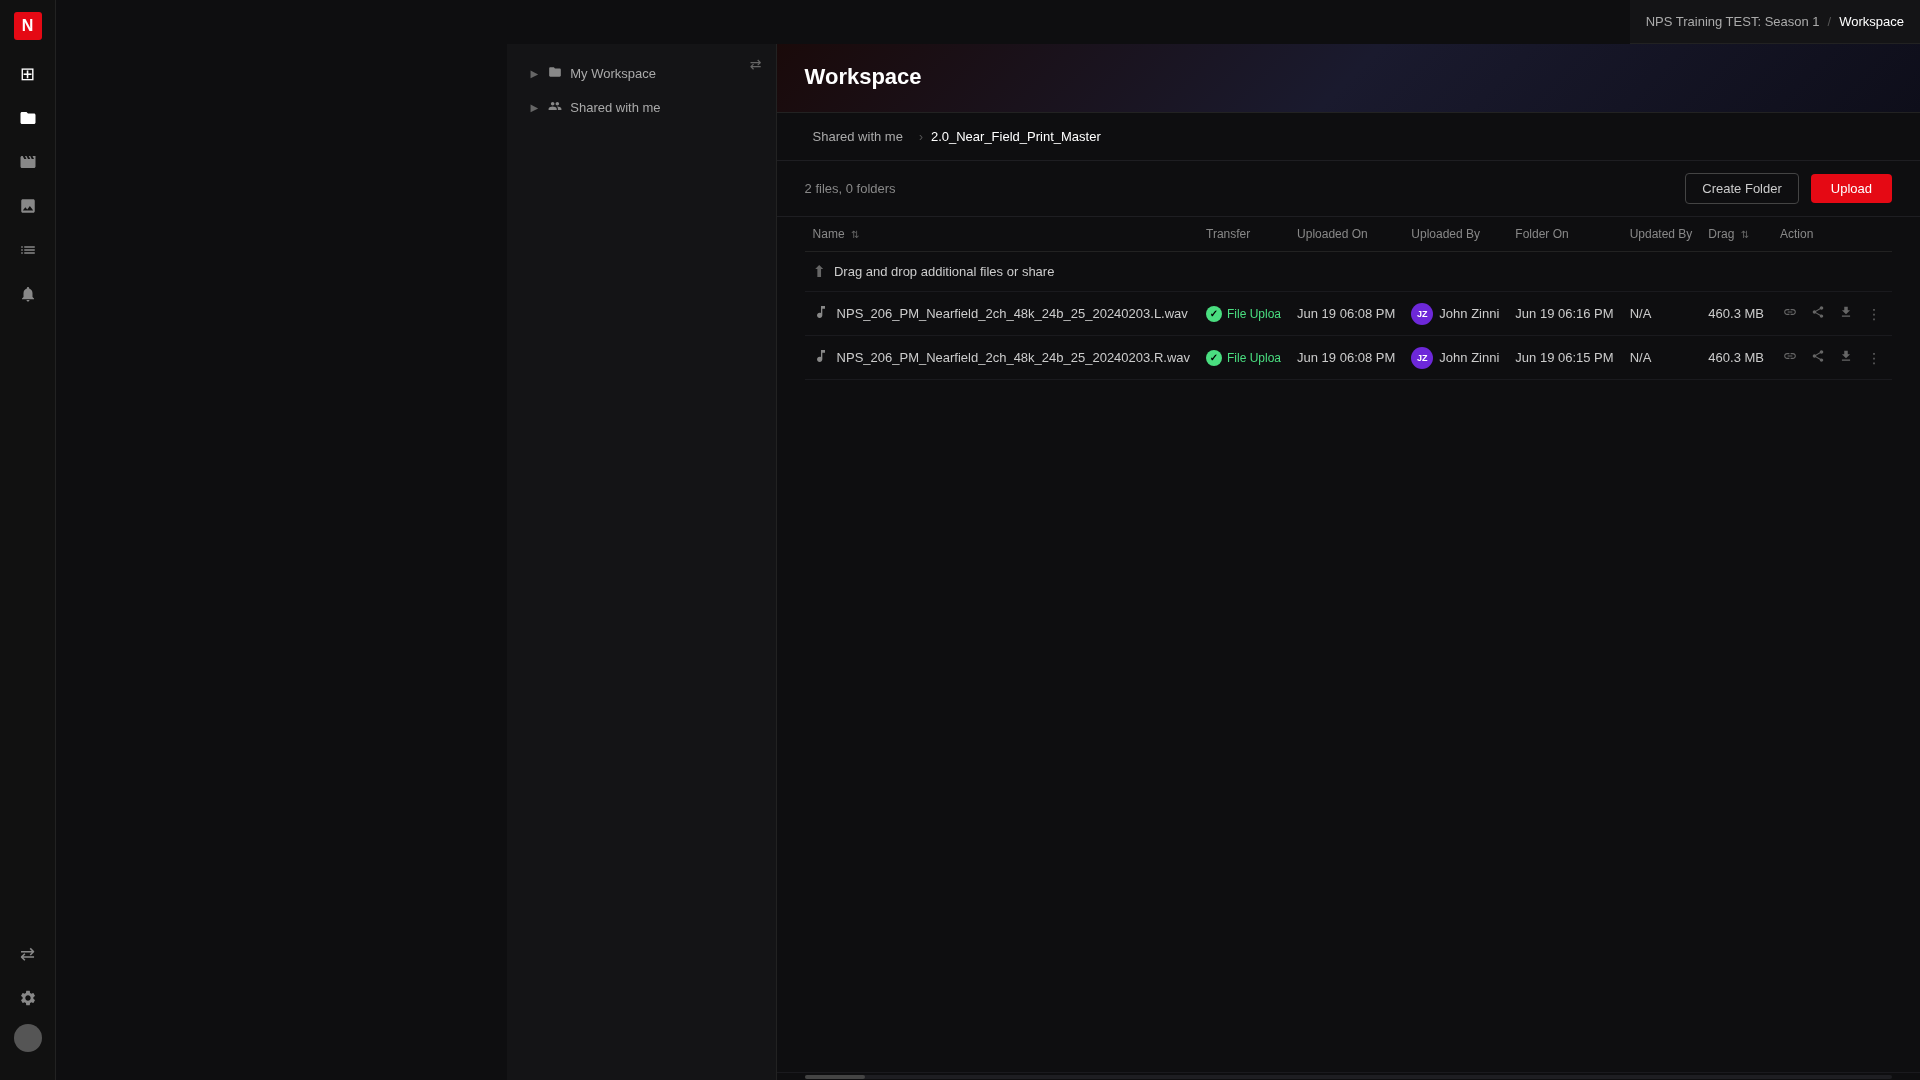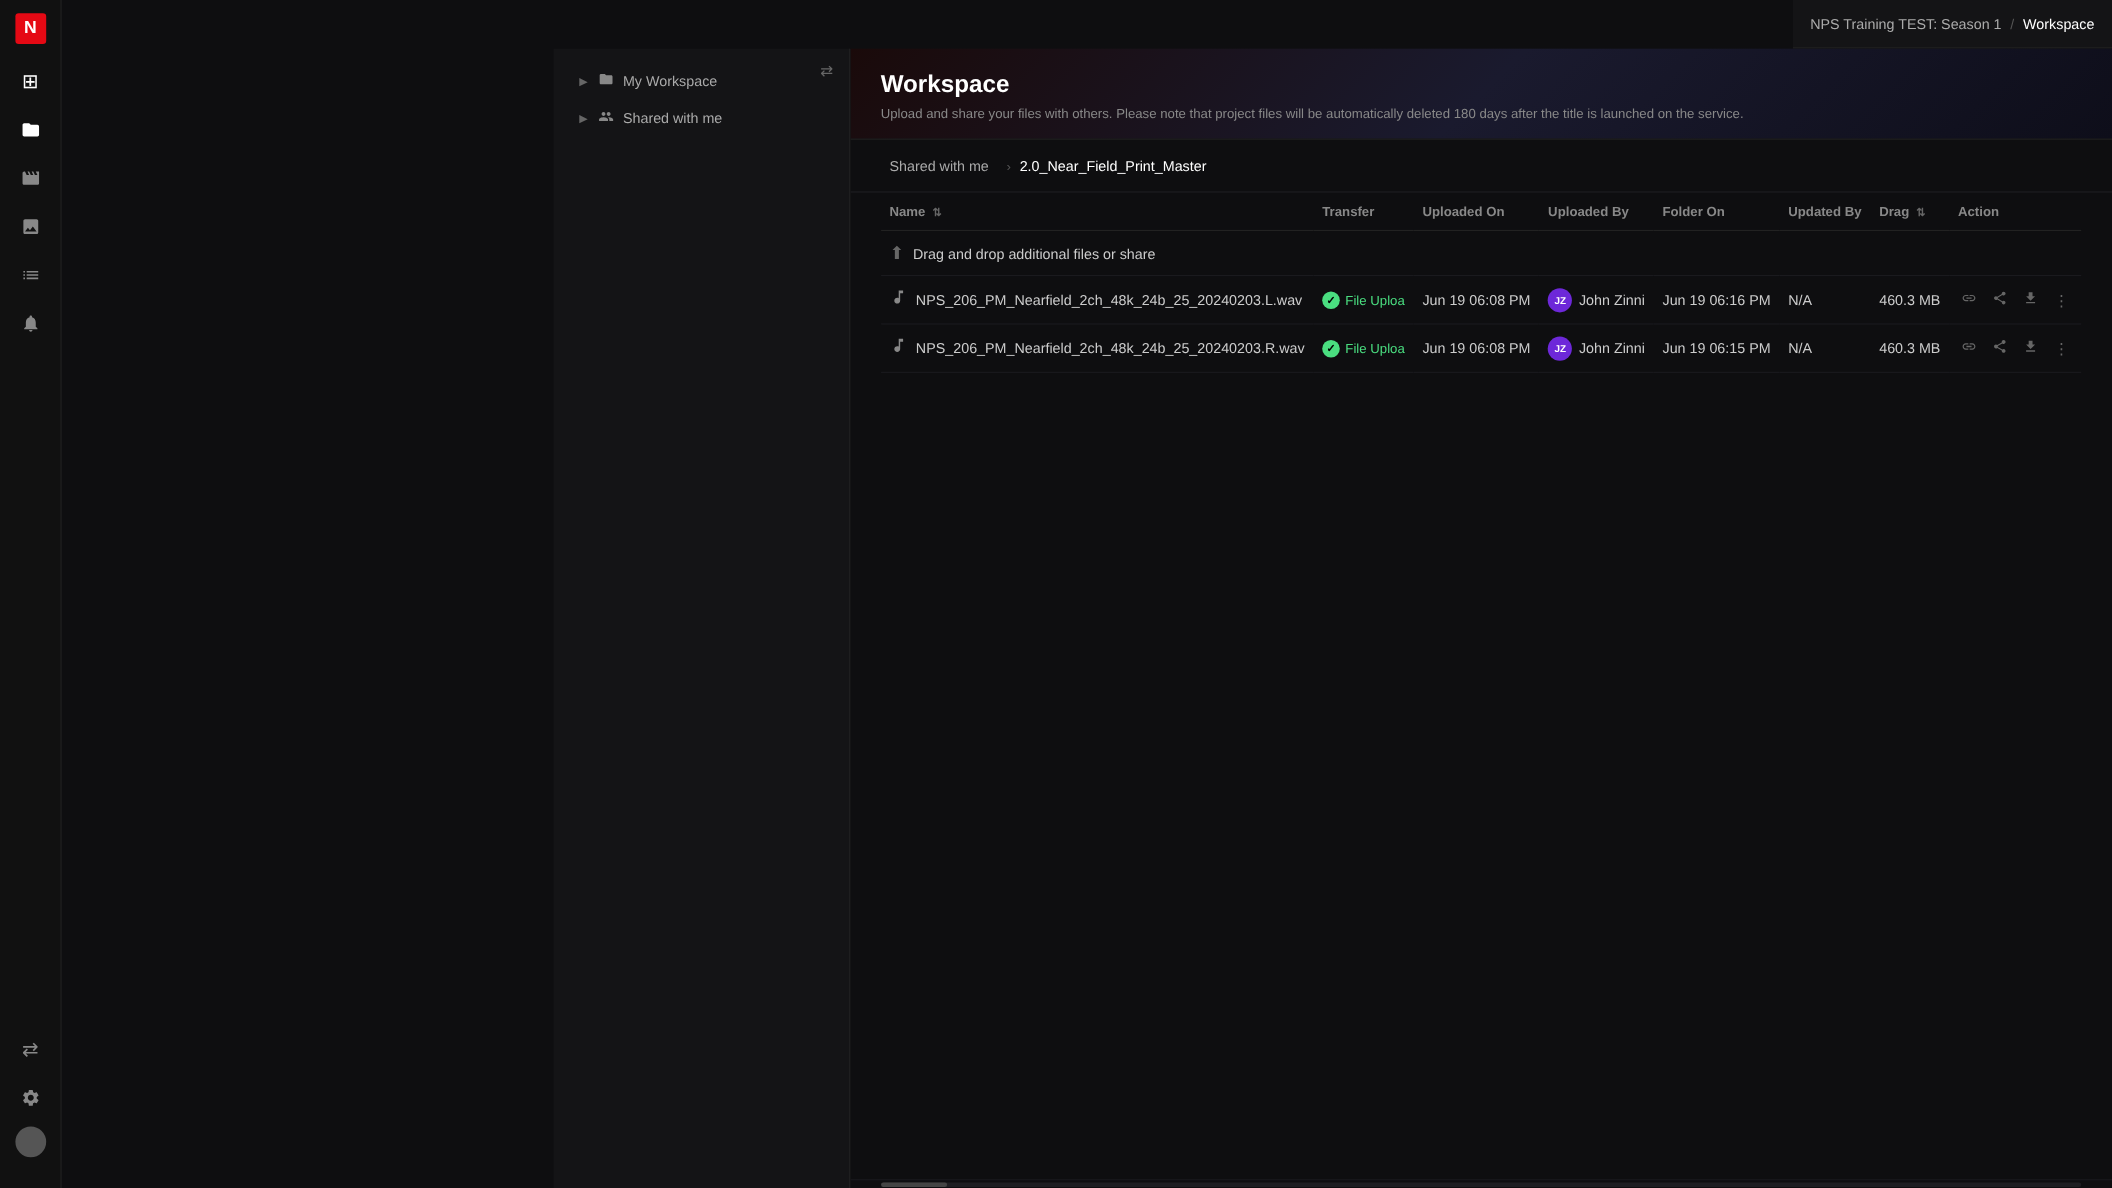--- a/index.html
+++ b/index.html
@@ -242,21 +242,21 @@
     }
     .file-table table {
       width: 100%;
       border-collapse: collapse;
     }
     .file-table thead th {
       text-align: left;
       padding: 10px 8px;
       color: #888;
       font-size: 12px;
-      font-weight: 700;
+      font-weight: 400;
       border-bottom: 1px solid #222;
       white-space: nowrap;
     }
     .file-table thead th .sort-icon {
       color: #666;
       font-size: 10px;
       margin-left: 3px;
     }
     .file-table tbody tr {
       border-bottom: 1px solid #1a1a1e;
@@ -455,29 +455,33 @@
             </svg>
         </span>
         <span>Shared with me</span>
       </div>
     </div>
 
     <div class="workspace-area">
 
       <div class="workspace-header">
         <div class="workspace-title">Workspace</div>
-        <div class="workspace-subtitle">Upload and share your files with others. Please note that project files will be automatically deleted 180 days after the title is launched on the service.</div>
       </div>
 
       <div class="workspace-nav">
         <span class="nav-link">Shared with me</span>
         <span class="nav-arrow">›</span>
         <span class="nav-current">2.0_Near_Field_Print_Master</span>
       </div>
 
+      <div class="toolbar">
+        <span class="file-count">2 files, 0 folders</span>
+        <button class="btn-create-folder">Create Folder</button>
+        <button class="btn-upload">Upload</button>
+      </div>
 
       <div class="file-table">
         <table>
           <thead>
             <tr>
               <th>
                 <span>Name</span>
                 <span class="sort-icon">⇅</span>
               </th>
               <th>

